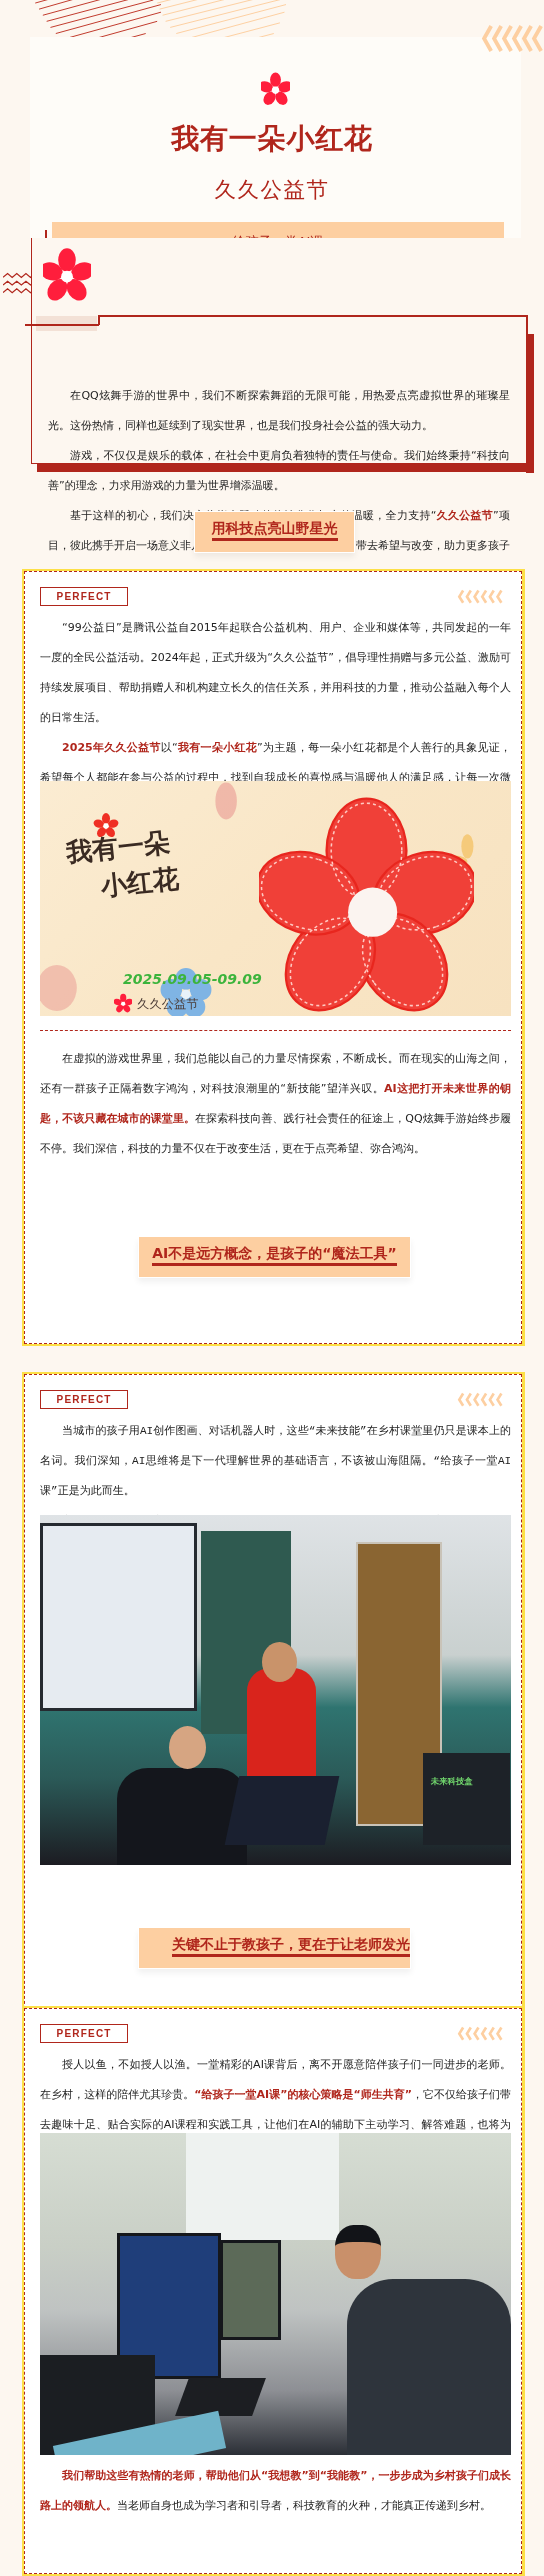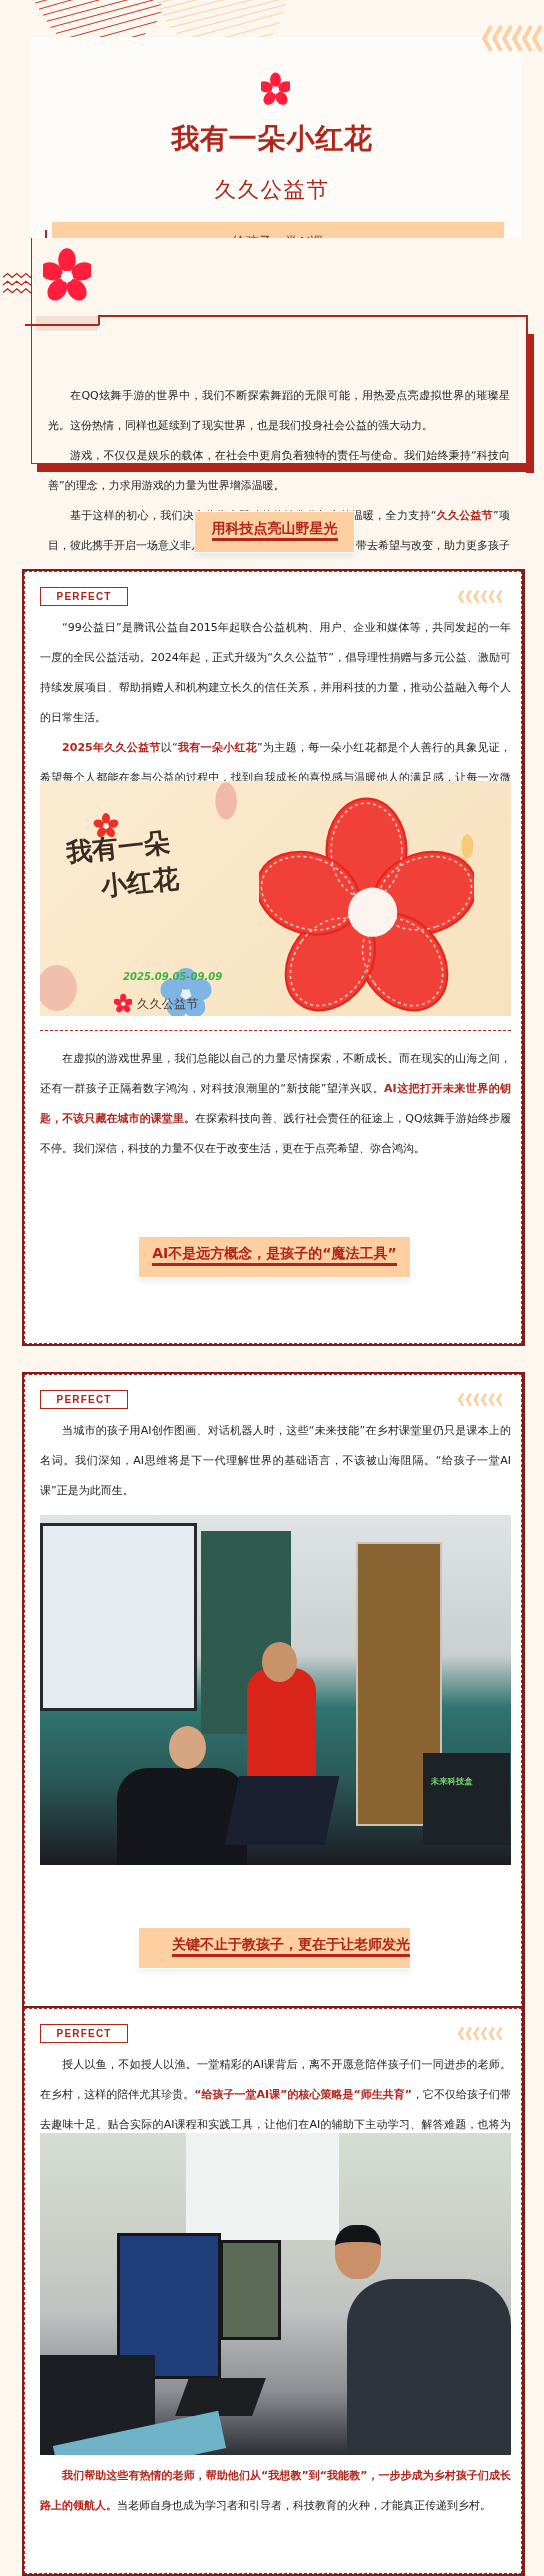--- a/index.html
+++ b/index.html
@@ -31,34 +31,34 @@
   .intro-shadow { position: absolute; left: 6.1px; top: 226px; width: 497px; height: 8.4px; background: #b0261c; }
   .intro-shadow-r { position: absolute; left: 495px; top: 96px; width: 7.7px; height: 139px; background: #b0261c; }
   .intro-text { position: absolute; left: 17px; top: 107px; width: 462px; font-size: 11px; line-height: 30px; color: #222; margin-top: 36px; }
   .intro-text p { text-indent: 2em; text-align: justify; }
 
   
   .sec-title { position: absolute; height: 42px; background: #fdcfa1; border: 1.5px solid #fff; box-shadow: 0 4.6px 6.1px rgba(0,0,0,0.06); text-align: center; }
   .sec-title span { display: inline-block; font-size: 14px; font-weight: bold; color: #b0261c; padding-top: 9.2px; padding-bottom: 3.1px; border-bottom: 3.1px solid #b0261c; line-height: 14px; }
 
   
-  .card { position: absolute; left: 21.5px; width: 503px; background: #7f1d1d; padding: 2.3px; }
+  .card { position: absolute; left: 21.5px; width: 503px; background: #fde047; padding: 2.3px; }
   .card-inner { position: relative; width: 100%; height: 100%; background: #fff; border: 1.2px dashed #b0261c; }
   .badge { position: absolute; left: 15.3px; top: 14.6px; width: 88px; height: 19px; border: 1.2px solid #b0261c; color: #b0261c; font-size: 10px; font-weight: bold; letter-spacing: 1.2px; text-align: center; line-height: 17px; font-family: "Liberation Sans", sans-serif; }
   .card-chev { position: absolute; right: 15.3px; top: 17px; width: 49px; height: 15.3px; }
   .card-text { position: absolute; left: 15.3px; width: 471px; font-size: 11px; line-height: 30px; color: #222; }
   .card-text p { text-indent: 2em; text-align: justify; }
   .hl { color: #b0261c; font-weight: bold; }
   .img-box { position: absolute; left: 15.3px; width: 471px; overflow: hidden; }
   .divider { position: absolute; left: 15.3px; width: 471px; border-top: 1.2px dashed #b0261c; }
 
   
   .poster { background: linear-gradient(135deg, #fbecd2 0%, #f9e6c6 50%, #f7e2c0 100%); }
   .poster-title { position: absolute; left: 28px; top: 48px; font-family: "DejaVu Serif", serif; font-size: 26px; line-height: 37px; color: #3a2a22; transform: rotate(-6deg); font-weight: bold; }
-  .poster-date { position: absolute; left: 83px; top: 190px; font-size: 10px; color: #3cb43c; font-style: italic; font-weight: bold; }
+  .poster-date { position: absolute; left: 83px; top: 190px; font-size: 14px; color: #3cb43c; font-style: italic; font-weight: bold; }
   .poster-logo { position: absolute; left: 74px; top: 212px; font-size: 12.3px; color: #4a3a34; display: flex; align-items: center; gap: 4.6px; }
 
   
   .photo1 { background: linear-gradient(180deg, #dfe3e6 0%, #c9d0cf 40%, #2f7470 55%, #2b5a58 75%, #1c1c22 100%); padding-left: 32px; }
   .photo2 { background: linear-gradient(180deg, #d6ddd3 0%, #c9cfc6 35%, #bfc3c2 55%, #8d8f94 80%, #2b2f36 100%); }
 </style>
 </head>
 <body>
 
 <div class="hero">
@@ -260,21 +260,21 @@
     <svg class="card-chev" viewBox="0 0 64 20">
       <g fill="none" stroke="#fdcfa1" stroke-width="3.5">
         <polyline points="8,2 3,10 8,18"></polyline>
           <polyline points="18,2 13,10 18,18"></polyline>
         <polyline points="28,2 23,10 28,18"></polyline>
           <polyline points="38,2 33,10 38,18"></polyline>
         <polyline points="48,2 43,10 48,18"></polyline>
           <polyline points="58,2 53,10 58,18"></polyline>
       </g>
     </svg>
-    <div class="card-text" style="top:41px;">
+    <div class="card-text" style="top:41px;font-family:Liberation Mono, monospace;">
         <p><span>当城市的孩子用AI创作图画、对话机器人时，这些“未来技能”在乡村课堂里仍只是课本上的名词。我们深知，AI思维将是下一代理解世界的基础语言，不该被山海阻隔。“给孩子一堂AI课”正是为此而生。</span></p>
         <p><span>它把抽象的“未来”变成可触摸的课堂。不是枯燥的理论，而是鲜活的体验——孩子们可以和AI进行古诗PK、练习英语对话……这些陌生又神奇的“未来技能”，逐渐成为他们探索世界的伙伴和工具。</span></p>
       </div>
     <div class="img-box photo1" style="top:140px; height:350px;">
       <div style="position:absolute; left:0; top:7.7px; width:157px; height:188px; background:#e6ebf1; border:3.8px solid #252a30;"></div>
       <div style="position:absolute; left:161px; top:15.3px; width:90px; height:203px; background:#2f5a50;"></div>
       <div style="position:absolute; left:316px; top:27px; width:86px; height:284px; background:#8a6532; border:2.3px solid #c9c3b8;"></div>
       <div style="position:absolute; left:207px; top:153px; width:69px; height:130px; background:#d9241c; border-radius:23px 23px 0 0;"></div>
       <div style="position:absolute; left:222px; top:127px; width:35px; height:40px; background:#c9936a; border-radius:50%;"></div>
       <div style="position:absolute; left:77px; top:253px; width:130px; height:97px; background:#14161c; border-radius:31px 31px 0 0;"></div>

